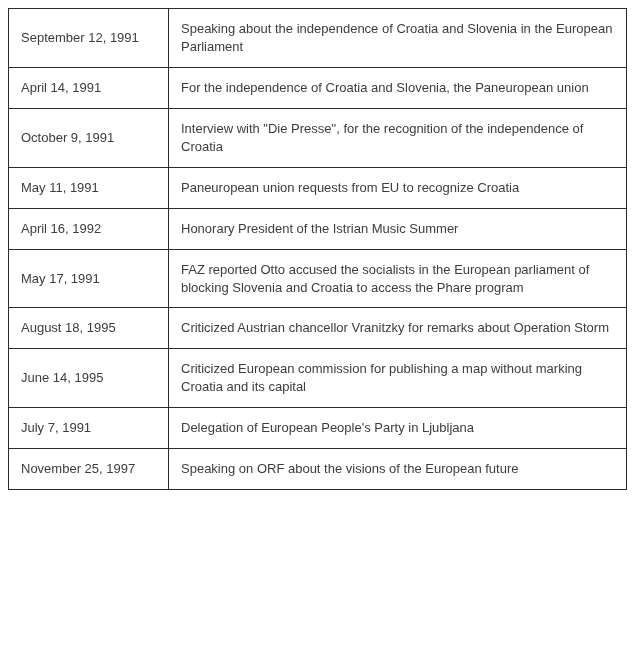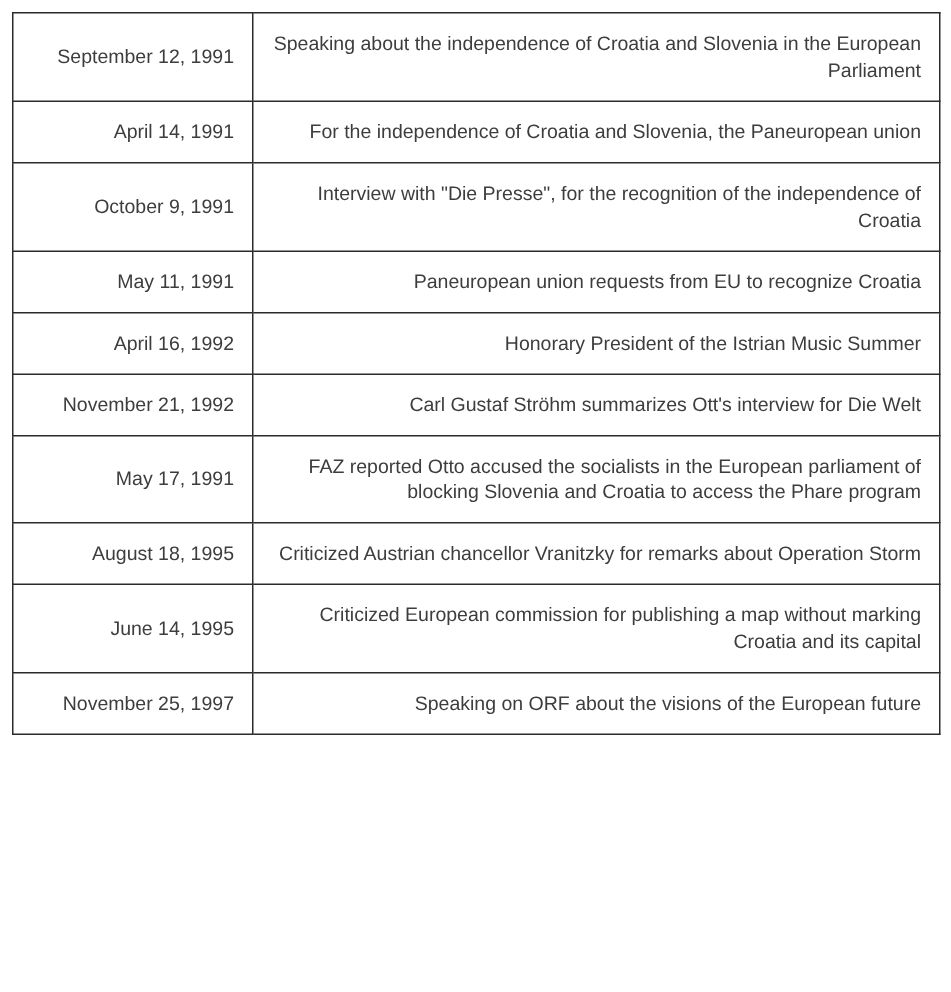--- a/index.html
+++ b/index.html
@@ -25,21 +25,21 @@
     border: 1px solid #2b2b2b;
     padding: 11px 12px;
     font-size: 13px;
     line-height: 1.38;
     color: #3d3d3d;
     vertical-align: middle;
     word-wrap: break-word;
   }
   table.events col.date-col   { width: 160px; }
   table.events col.desc-col   { width: 458px; }
-  table.events { border: 1px solid #2b2b2b; text-align: right; }
+  table.events { border: 1px solid #2b2b2b; }
 </style>
 </head>
 <body>
 
 <div class="page">
   <table class="events">
     <colgroup>
       <col class="date-col">
       <col class="desc-col">
     </colgroup>
@@ -58,34 +58,34 @@
       </tr>
       <tr>
         <td>May 11, 1991</td>
         <td>Paneuropean union requests from EU to recognize Croatia</td>
       </tr>
       <tr>
         <td>April 16, 1992</td>
         <td>Honorary President of the Istrian Music Summer</td>
       </tr>
       <tr>
-        <td>November 21, 1992</td>
-        <td>Carl Gustaf Ströhm summarizes Ott's interview for Die Welt</td>
-      </tr>
-      <tr>
         <td>May 17, 1991</td>
         <td>FAZ reported Otto accused the socialists in the European parliament of blocking Slovenia and Croatia to access the Phare program</td>
       </tr>
       <tr>
         <td>August 18, 1995</td>
         <td>Criticized Austrian chancellor Vranitzky for remarks about Operation Storm</td>
       </tr>
       <tr>
         <td>June 14, 1995</td>
         <td>Criticized European commission for publishing a map without marking Croatia and its capital</td>
       </tr>
       <tr>
+        <td>July 7, 1991</td>
+        <td>Delegation of European People's Party in Ljubljana</td>
+      </tr>
+      <tr>
         <td>November 25, 1997</td>
         <td>Speaking on ORF about the visions of the European future</td>
       </tr>
     </tbody>
   </table>
 </div>
 
 </body></html>

